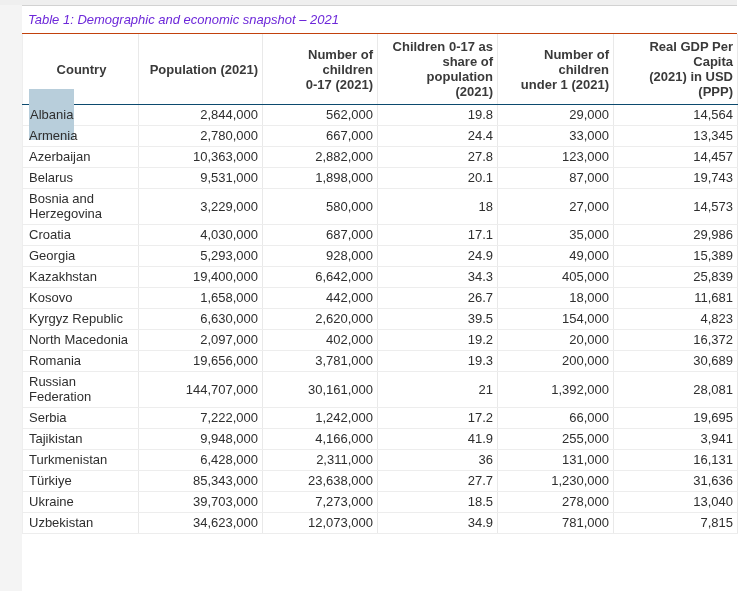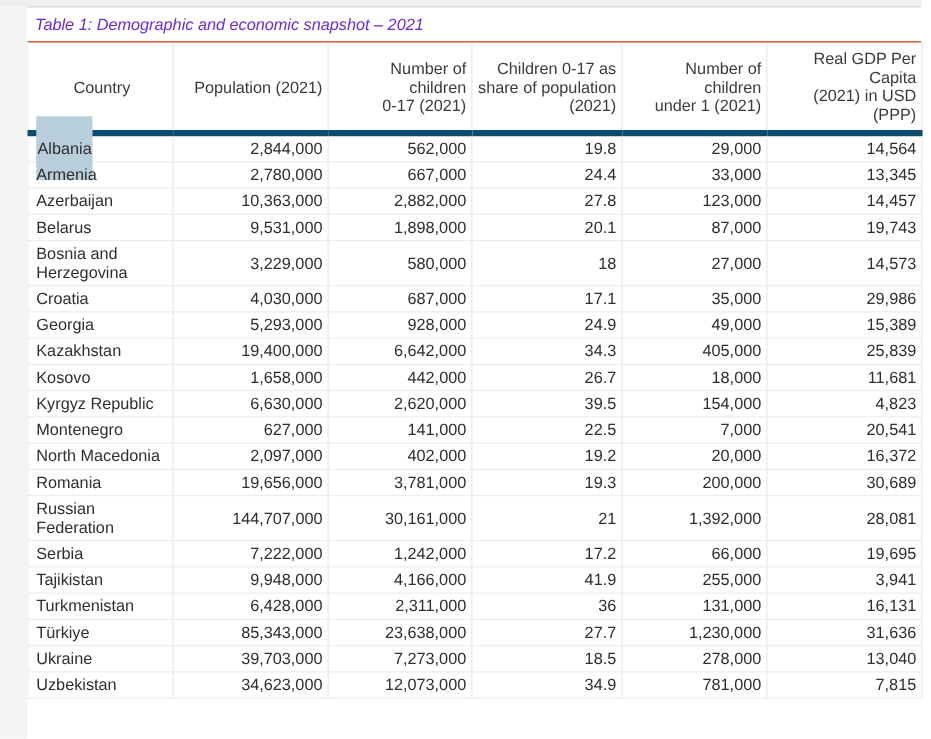--- a/index.html
+++ b/index.html
@@ -40,29 +40,29 @@
     width: 715px;
     font-size: 13px;
   }
   col.c1 { width: 116px; }
   col.c2 { width: 124px; }
   col.c3 { width: 115px; }
   col.c4 { width: 120px; }
   col.c5 { width: 116px; }
   col.c6 { width: 124px; }
   th {
-    font-weight: normal;
+    font-weight: bold;
     color: #3a3a3a;
     text-align: right;
     vertical-align: middle;
     padding: 5px 4px;
     line-height: 15px;
     white-space: pre-line;
     border-right: 1px solid #e9e9e9;
-    border-bottom: 5px solid #0c4a6e;
+    border-bottom: 1px solid #0c4a6e;
     height: 45px;
   }
   th:first-child { text-align: center; border-left: 1px solid #eeeeee; padding-left: 6px; }
   td {
     padding: 2px 4px 3px 4px;
     line-height: 15px;
     text-align: right;
     vertical-align: middle;
     border-right: 1px solid #e9e9e9;
     border-bottom: 1px solid #ededed;
@@ -188,28 +188,20 @@
         </tr>
         <tr>
           <td class="col-country">Kyrgyz Republic</td>
           <td>6,630,000</td>
           <td>2,620,000</td>
           <td>39.5</td>
           <td>154,000</td>
           <td>4,823</td>
         </tr>
         <tr>
-          <td class="col-country">Montenegro</td>
-          <td>627,000</td>
-          <td>141,000</td>
-          <td>22.5</td>
-          <td>7,000</td>
-          <td>20,541</td>
-        </tr>
-        <tr>
           <td class="col-country">North Macedonia</td>
           <td>2,097,000</td>
           <td>402,000</td>
           <td>19.2</td>
           <td>20,000</td>
           <td>16,372</td>
         </tr>
         <tr>
           <td class="col-country">Romania</td>
           <td>19,656,000</td>

